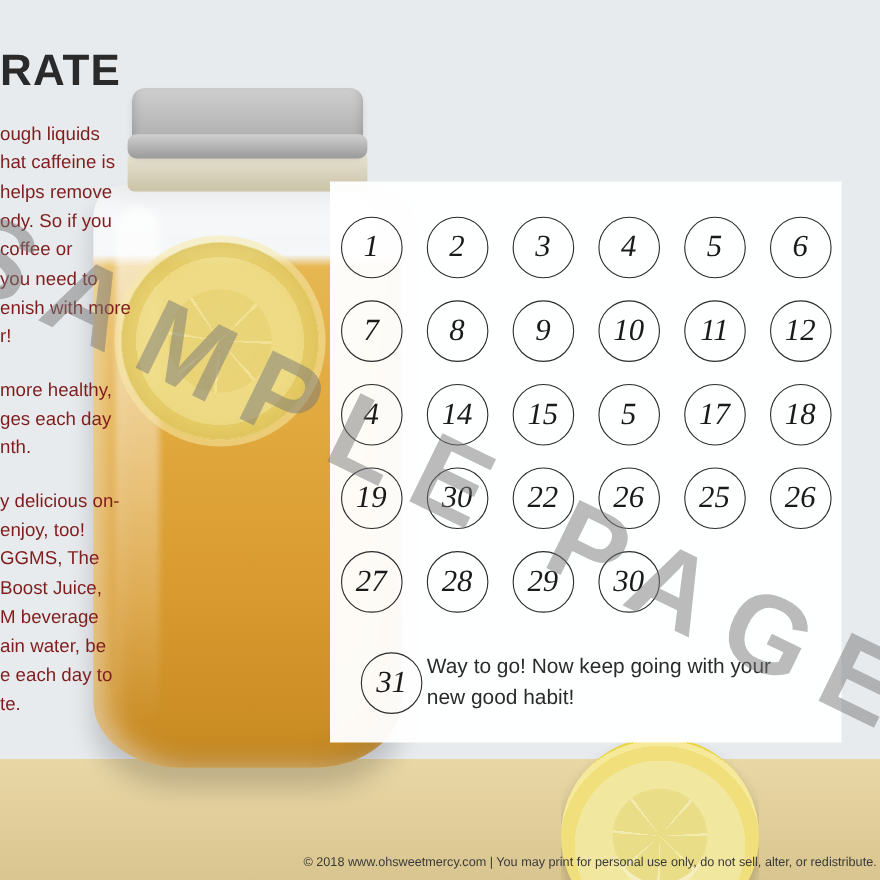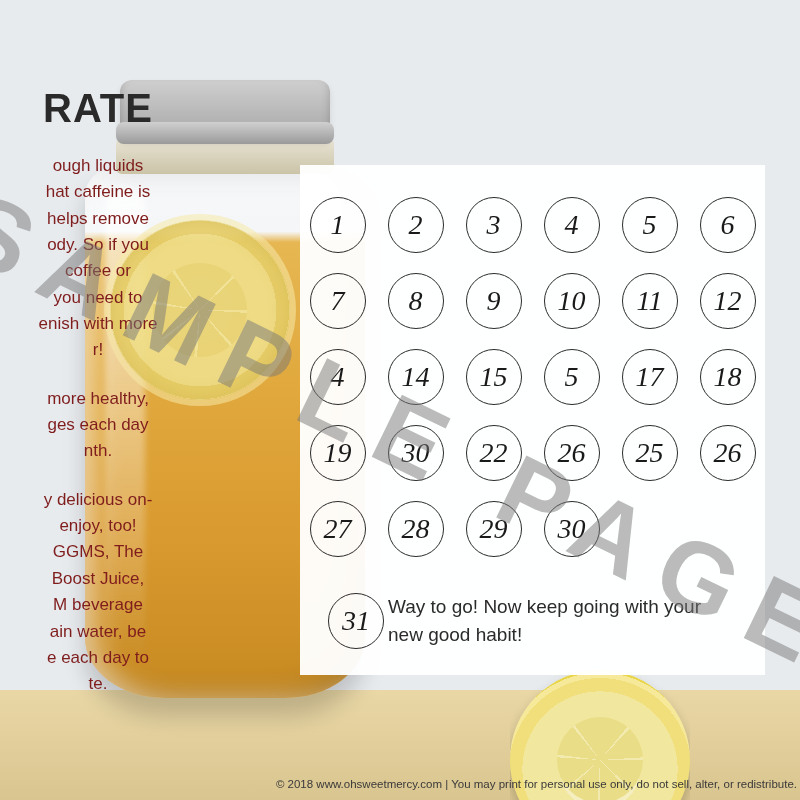--- a/index.html
+++ b/index.html
@@ -106,23 +106,22 @@
     background: conic-gradient(#eadd87 0 11%, #f3eab0 11% 12%, #eadd87 12% 24%, #f3eab0 24% 25%, #eadd87 25% 37%, #f3eab0 37% 38%, #eadd87 38% 50%, #f3eab0 50% 51%, #eadd87 51% 63%, #f3eab0 63% 64%, #eadd87 64% 76%, #f3eab0 76% 77%, #eadd87 77% 89%, #f3eab0 89% 90%, #eadd87 90% 100%);
     border-radius:50%;
   }
 
   
   .left-text {
     position: absolute;
     left: 0; top: 42px;
     width: 200px;
     color:#2a2a2a;
-    text-align: center;
+    text-align: left;
     padding-right: 4px;
-    margin-top: 44px;
   }
   .left-text h1{
     font-family: Impact, 'Arial Black', sans-serif;
     font-size: 40px;
     letter-spacing: 1px;
     margin-bottom: 22px;
   }
   .left-text p{
     font-family: Arial, Helvetica, sans-serif;
     font-size: 17px;

